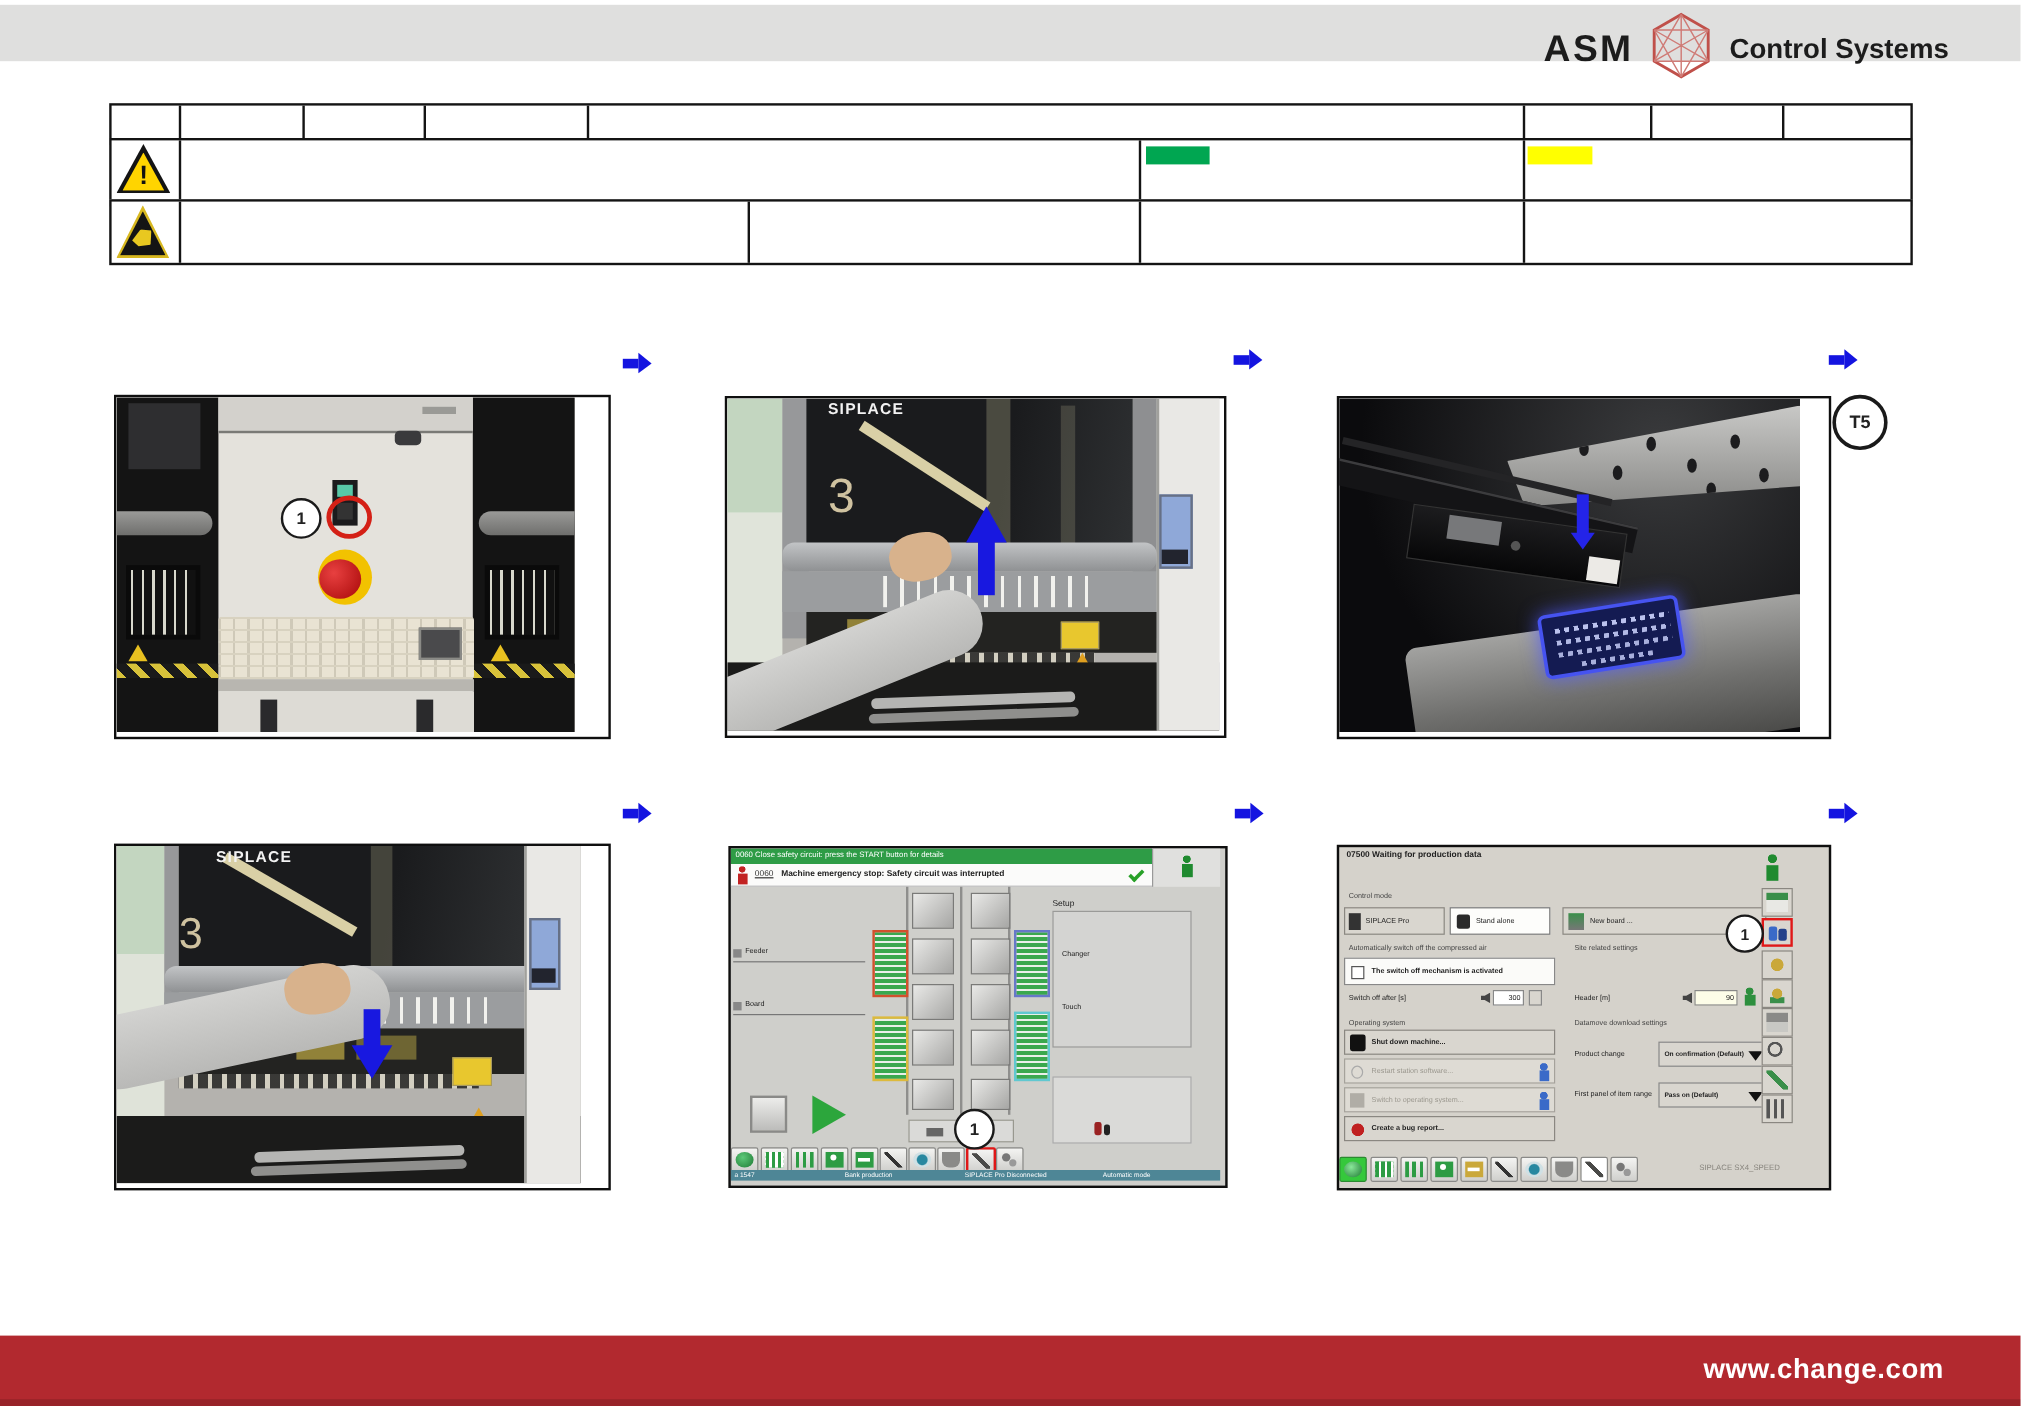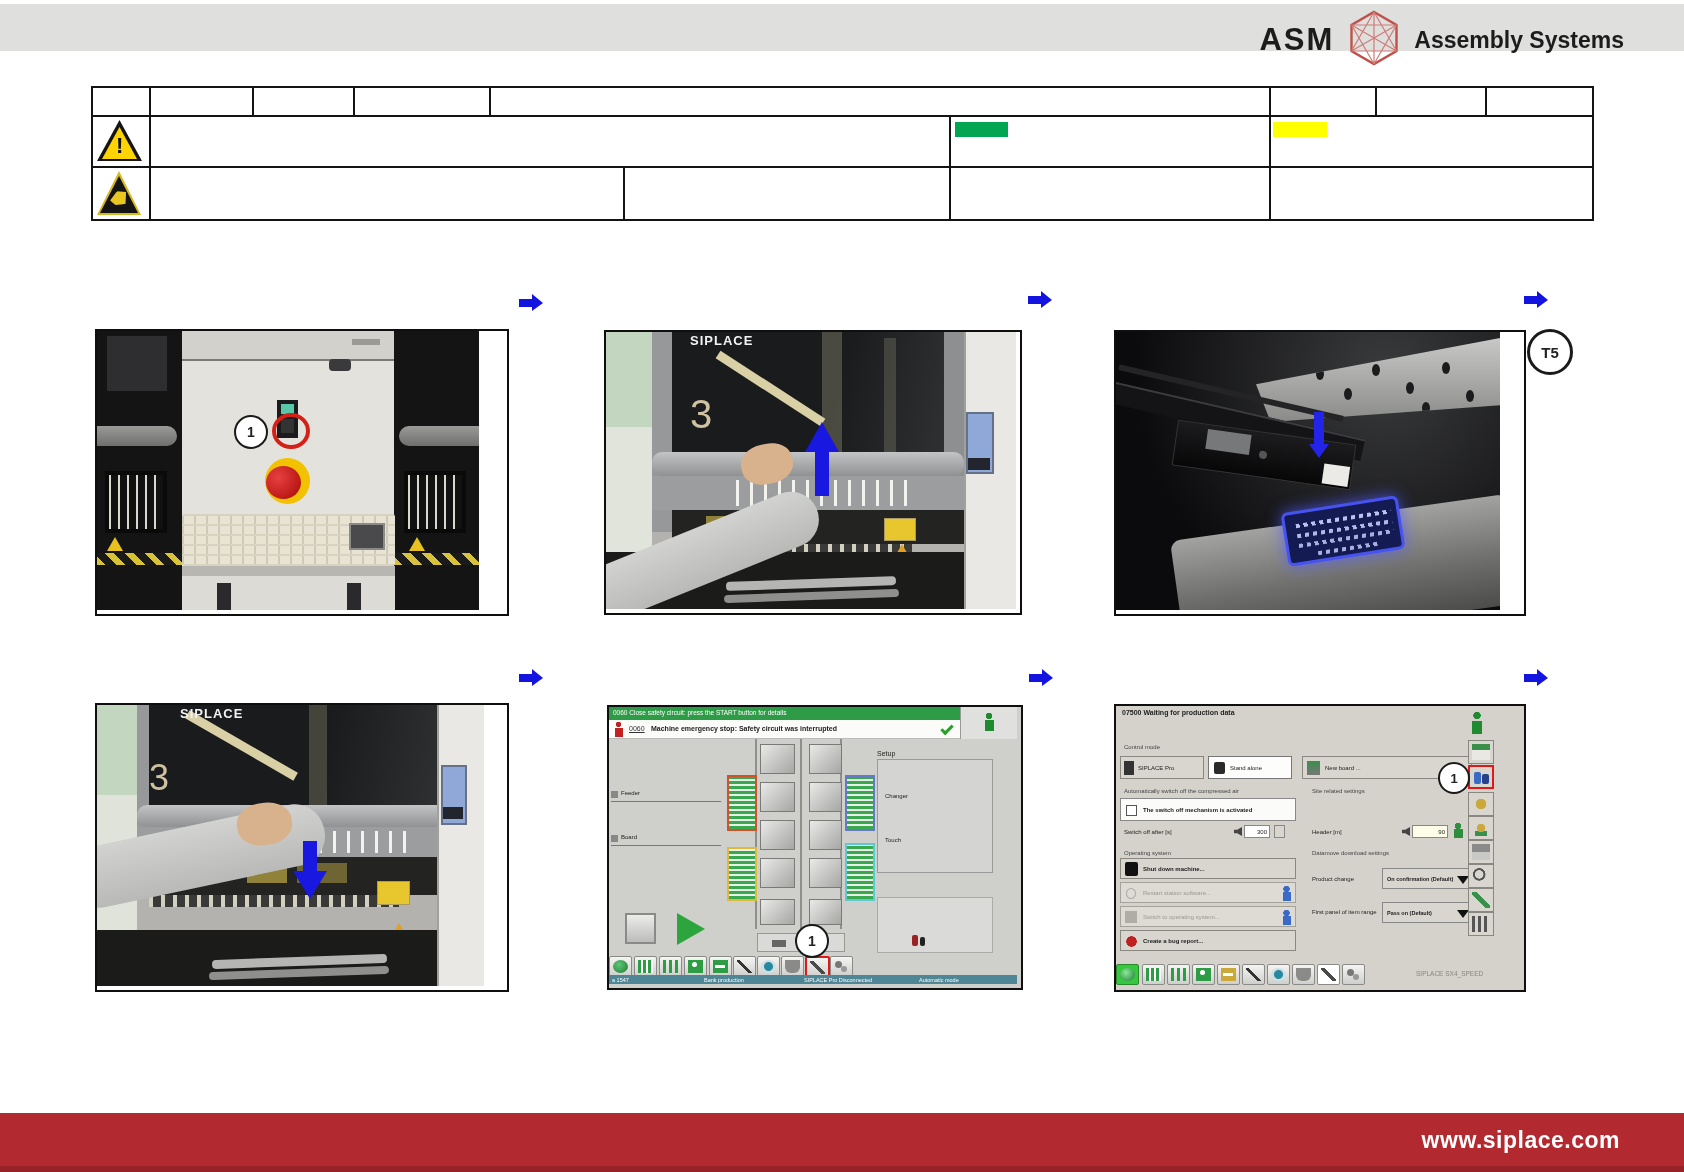--- a/index.html
+++ b/index.html
@@ -46,21 +46,21 @@
     <span>
       <svg width="52" height="56" viewBox="0 0 52 56">
         <g fill="none" stroke="#c0504a" stroke-width="2.4">
           <polygon points="26,2 48.5,15 48.5,41 26,54 3.5,41 3.5,15"></polygon>
         </g>
         <g fill="none" stroke="#cf7b76" stroke-width="1.2">
           <path d="M26,2 L26,54 M3.5,15 L48.5,41 M48.5,15 L3.5,41 M3.5,15 L48.5,15 M3.5,41 L48.5,41 M26,2 L3.5,41 M26,2 L48.5,41 M26,54 L3.5,15 M26,54 L48.5,15"></path>
         </g>
       </svg>
     </span>
-    <span class="suffix">Assembly Systems</span>
+    <span class="suffix">Control Systems</span>
   </div>
 
   <div class="trow" style="left:91px;top:86px;width:1499px;height:31px">
     <div class="vline" style="left:56px"></div>
     <div class="vline" style="left:159px"></div>
     <div class="vline" style="left:260px"></div>
     <div class="vline" style="left:396px"></div>
     <div class="vline" style="left:1176px"></div>
     <div class="vline" style="left:1282px"></div>
     <div class="vline" style="left:1392px"></div>
@@ -452,17 +452,17 @@
           <div class="g">
             <div class="a" style="left:1px;top:1px;width:7px;height:7px;background:#777;border-radius:50%"></div>
             <div class="a" style="left:7px;top:6px;width:6px;height:6px;background:#999;border-radius:50%"></div>
           </div>
         </div>
       <div class="t" style="left:300px;top:264px;font-size:6.5px;color:#88857e">SIPLACE SX4_SPEED</div>
     </div>
   </div>
 
   <div class="a footer">
-    <span class="url">www.siplace.com</span>
+    <span class="url">www.change.com</span>
     <div class="a" style="left:0;top:53px;width:1684px;height:6px;background:rgba(0,0,0,.15)"></div>
   </div>
 
 </div>
 
 </body></html>

